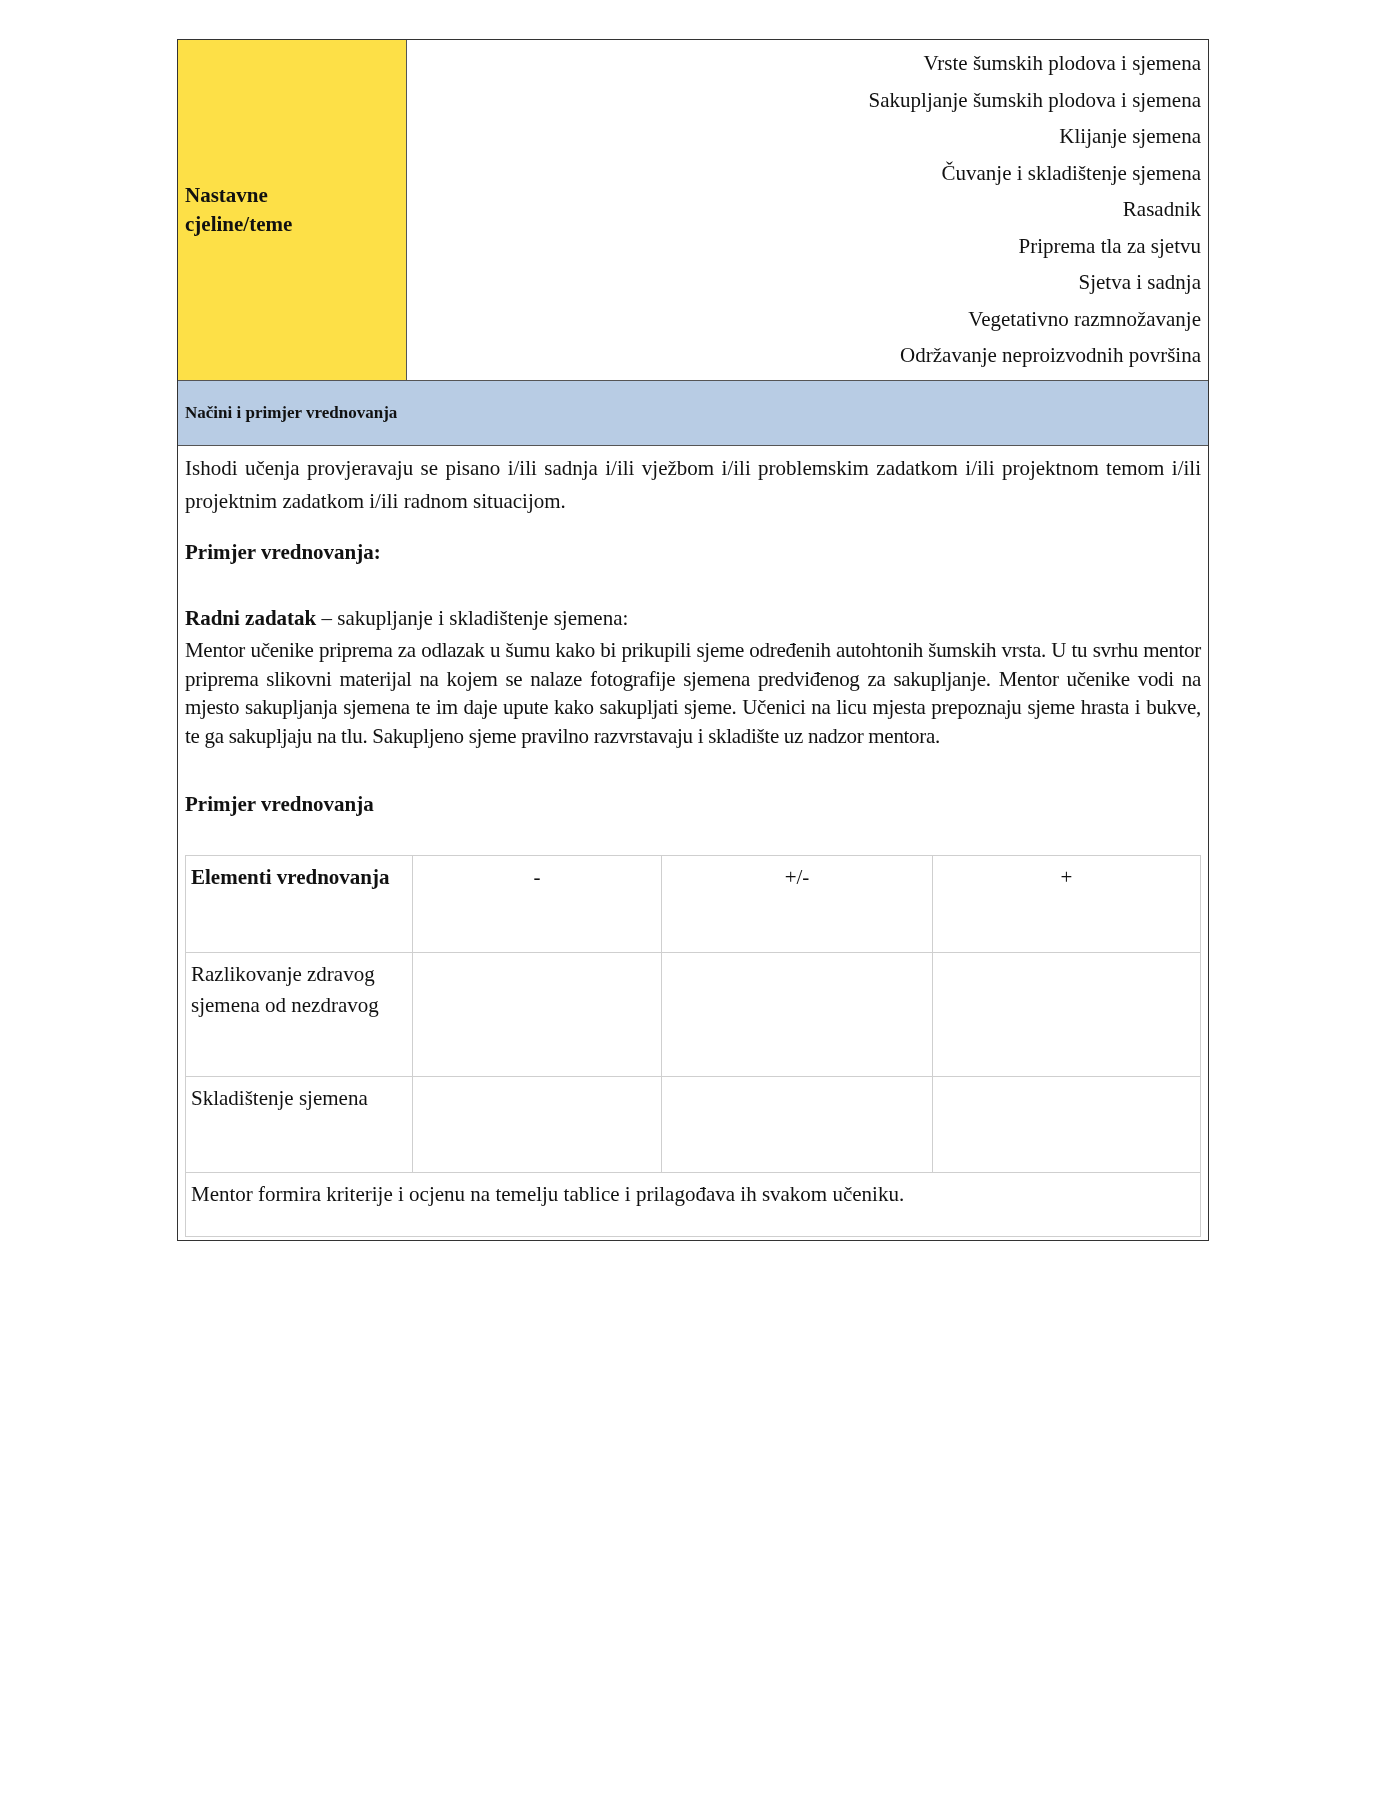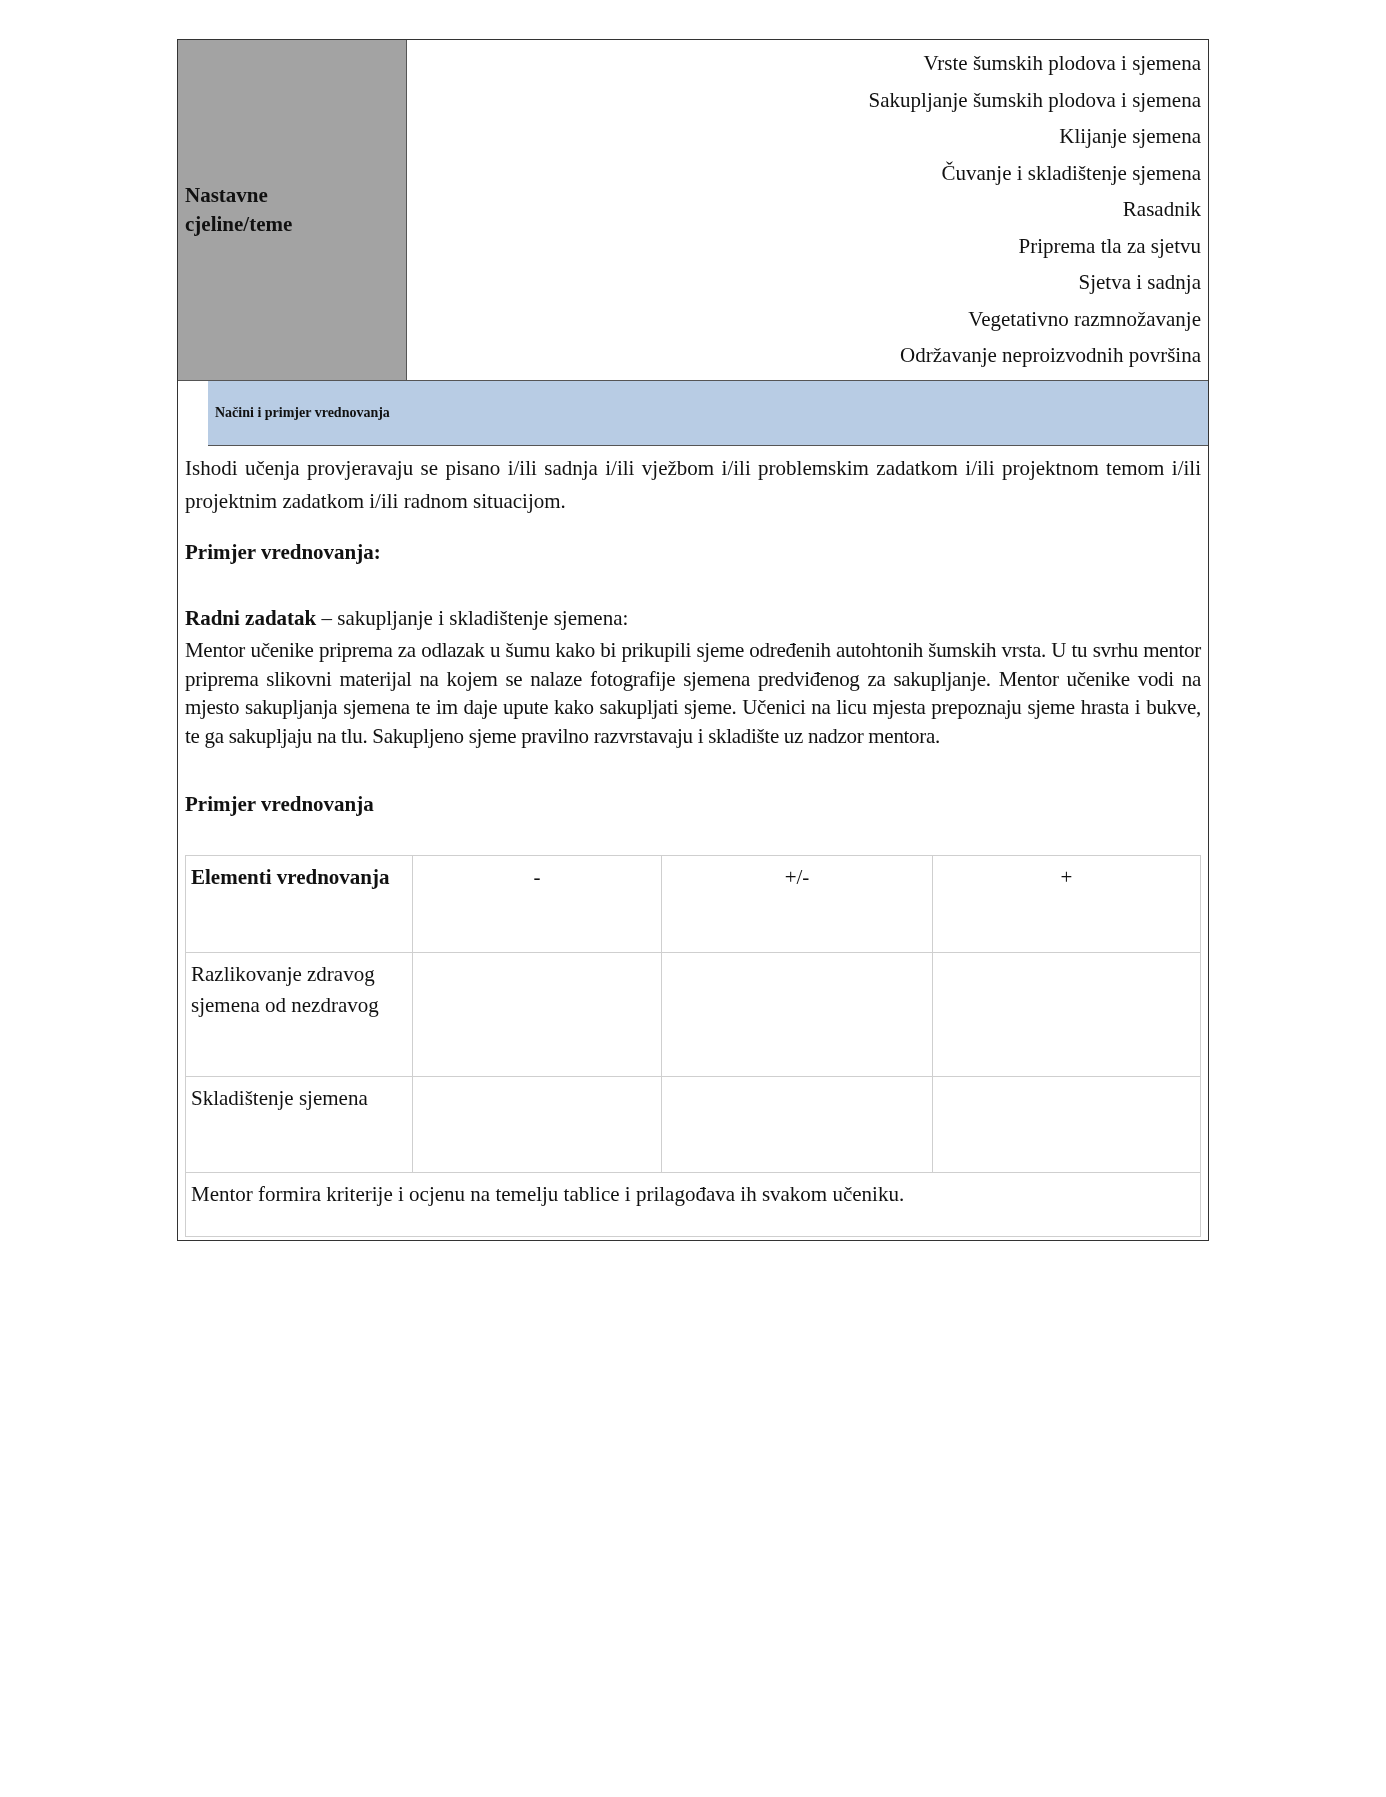--- a/index.html
+++ b/index.html
@@ -1,22 +1,22 @@
 <!DOCTYPE html>
 <html><head>
 <meta charset="utf-8">
 <style>
   html, body { margin: 0; padding: 0; background: #ffffff; }
   body { width: 1386px; height: 1797px; position: relative; font-family: "Liberation Serif", "DejaVu Serif", serif; color: #111; }
   .outer { position: absolute; left: 177px; top: 39px; width: 1030px; border: 1.5px solid #333; border-collapse: collapse; }
   .topics-row { display: flex; height: 340px; border-bottom: 1.5px solid #555; }
-  .label-cell { width: 229px; background: #a3a3a3; border-right: 1.5px solid #555; display: flex; align-items: center; padding-left: 7px; box-sizing: border-box; font-weight: bold; font-size: 21px; line-height: 29px; }
+  .label-cell { width: 229px; background: #fde047; border-right: 1.5px solid #555; display: flex; align-items: center; padding-left: 7px; box-sizing: border-box; font-weight: bold; font-size: 21px; line-height: 29px; }
   .topics-cell { flex: 1; padding: 10px 7px 0 6px; font-size: 21px; }
   .topics-cell div { height: 36.5px; line-height: 26px; text-align: right; }
-  .header-row { height: 64px; background: #b8cce4; border-bottom: 1.5px solid #555; display: flex; align-items: center; padding-left: 7px; font-weight: bold; font-size: 14px; margin-left: 30px; }
+  .header-row { height: 64px; background: #b8cce4; border-bottom: 1.5px solid #555; display: flex; align-items: center; padding-left: 7px; font-weight: bold; font-size: 17px; }
   .body { padding: 6px 7px 0 7px; font-size: 21px; }
   .para-just { text-align: justify; line-height: 33px; margin: 0; }
   .dense { text-align: justify; line-height: 28.5px; margin: 0; letter-spacing: -0.3px; }
   .subhead { font-weight: bold; margin: 0; }
   .underline { }
   table.rubric { width: 1016px; border-collapse: collapse; margin: 0 0 3px 0; font-size: 21px; }
   table.rubric td { border: 1.5px solid #cfcfcf; vertical-align: top; padding: 6px 5px; line-height: 31px; }
   .c1 { width: 216px; } .c2 { width: 238px; } .c3 { width: 260px; }
   .ctr { text-align: center; }
   .bold { font-weight: bold; }

